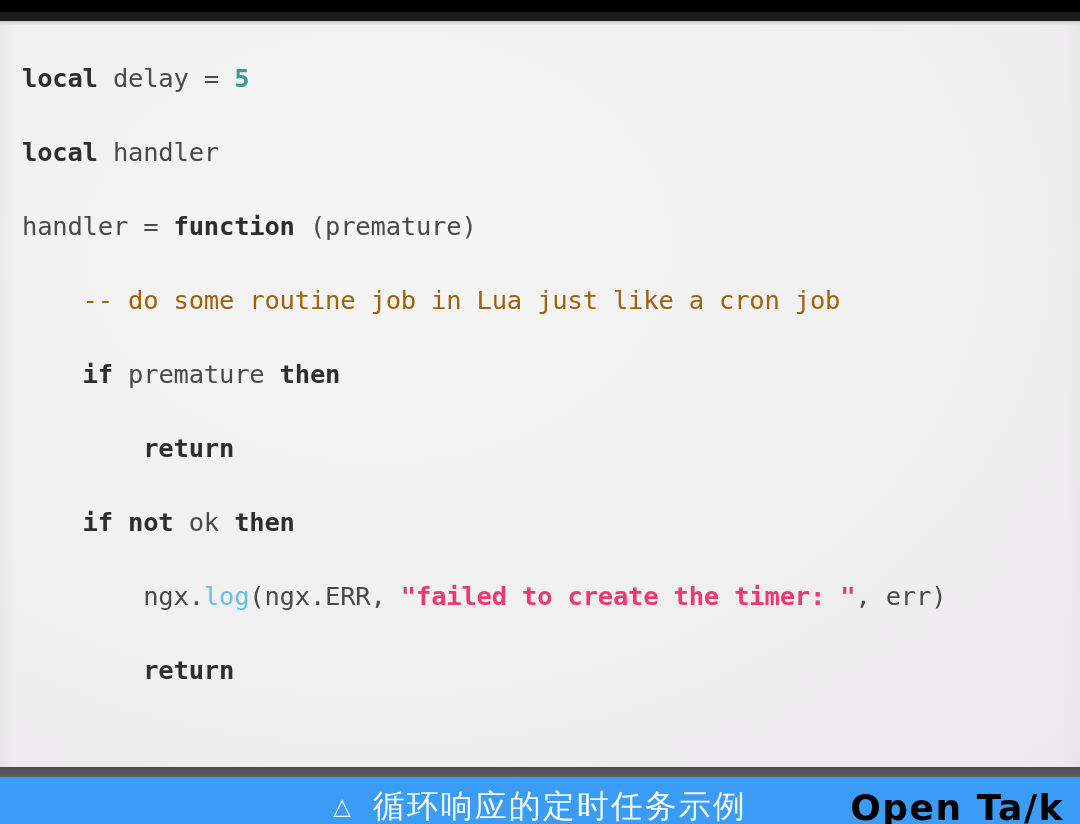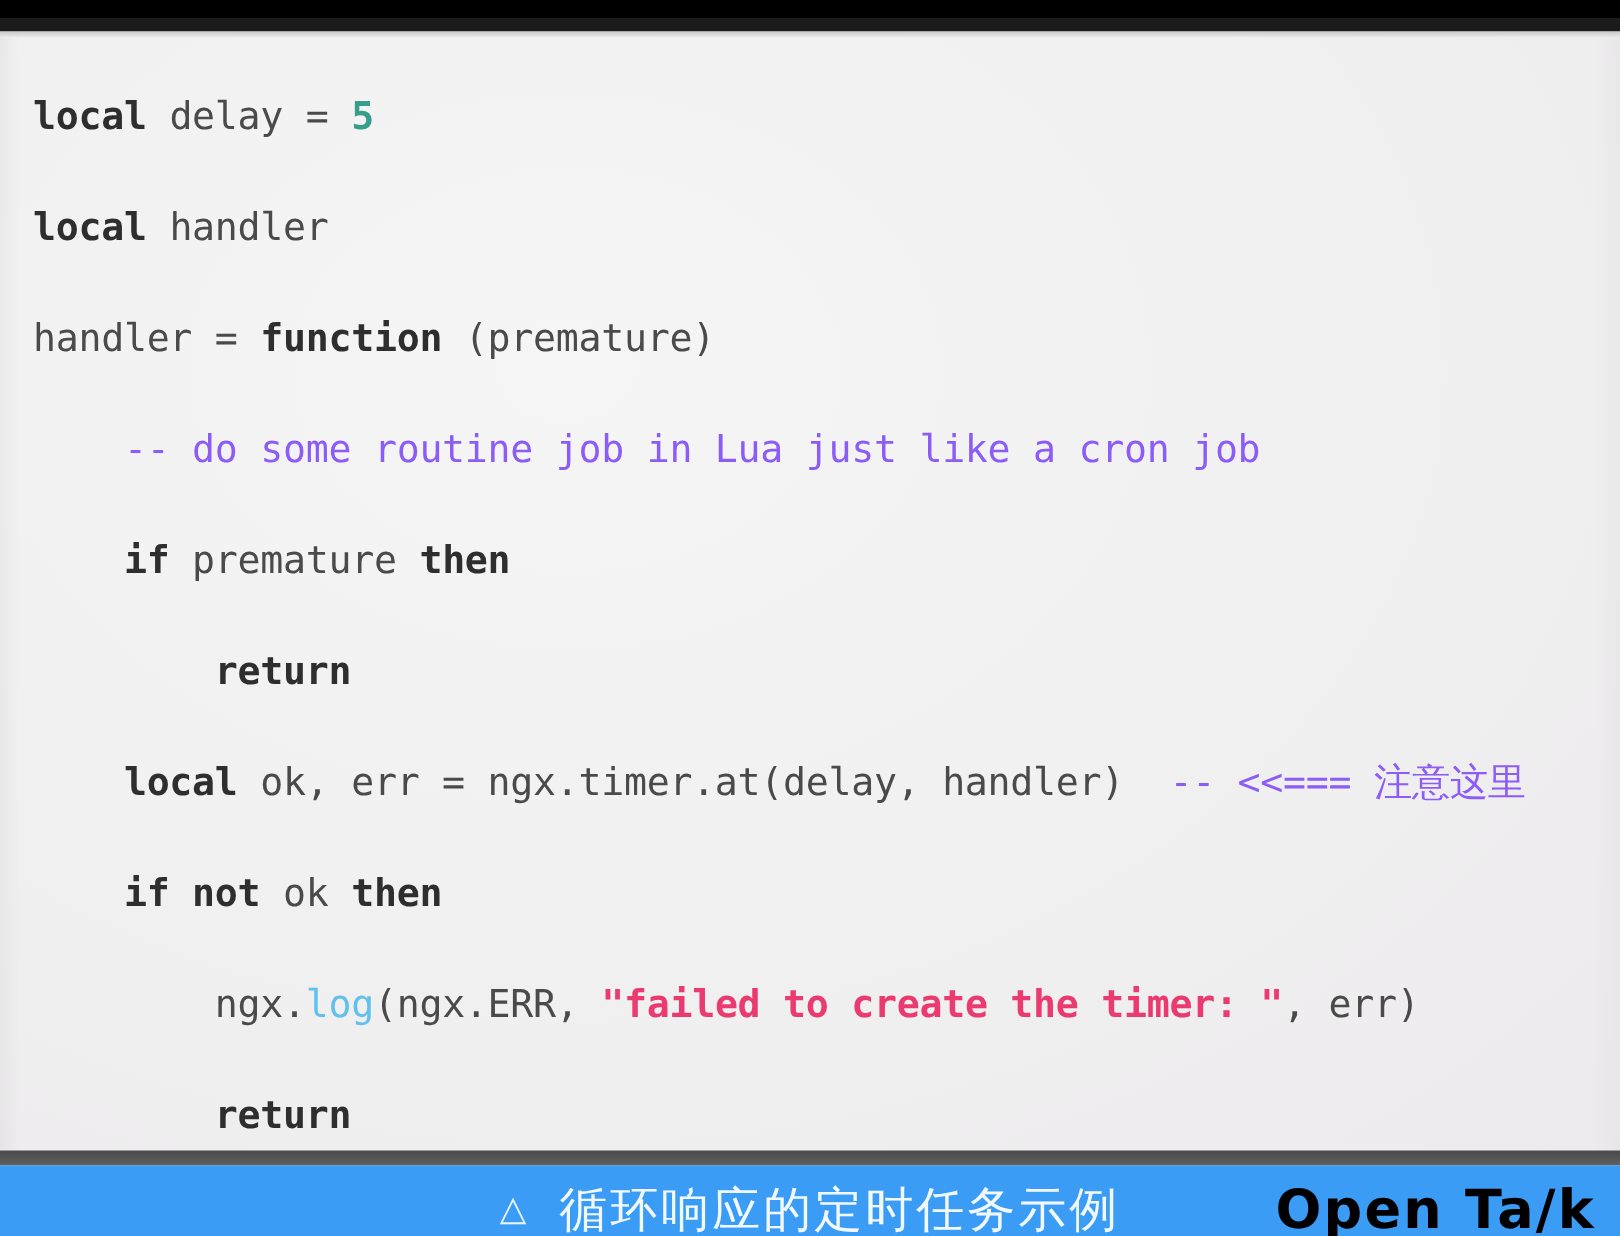--- a/index.html
+++ b/index.html
@@ -69,21 +69,21 @@
     line-height: 37px;
     letter-spacing: -0.2px;
     color: #3b3b3b;
     white-space: pre;
   }
   .ln { display: block; height: 37px; }
 
   .kw   { font-weight: bold; color: #2e2e2e; }
   .id   { color: #4a4a4a; }
   .num  { font-weight: bold; color: #379e8c; }
-  .cmt  { color: #8b5cf6; }
+  .cmt  { color: #a16207; }
   .str  { font-weight: bold; color: #ea3a6f; }
   .fn   { font-weight: normal; color: #62c0ec; }
 
   
   .footer-topline {
     position: absolute;
     left: 0; top: 755px;
     width: 1080px;
     height: 10px;
     background: linear-gradient(to bottom, #4a4a4a, #606060);
@@ -141,21 +141,20 @@
   <div class="top-band-shadow"></div>
 
   <div class="paper"></div>
 
   <pre id="code"><span class="ln"><span class="kw">local</span><span class="id"> delay = </span><span class="num">5</span></span>
 <span class="ln"><span class="kw">local</span><span class="id"> handler</span></span>
 <span class="ln"><span class="id">handler = </span><span class="kw">function</span><span class="id"> (premature)</span></span>
 <span class="ln"><span class="id">    </span><span class="cmt">-- do some routine job in Lua just like a cron job</span></span>
 <span class="ln"><span class="id">    </span><span class="kw">if</span><span class="id"> premature </span><span class="kw">then</span></span>
 <span class="ln"><span class="id">        </span><span class="kw">return</span></span>
-<span class="ln"><span class="id">    </span><span class="kw">local</span><span class="id"> ok, err = ngx.timer.at(delay, handler)  </span><span class="cmt">-- &lt;&lt;=== 注意这里</span></span>
 <span class="ln"><span class="id">    </span><span class="kw">if not</span><span class="id"> ok </span><span class="kw">then</span></span>
 <span class="ln"><span class="id">        ngx.</span><span class="fn">log</span><span class="id">(ngx.ERR, </span><span class="str">"failed to create the timer: "</span><span class="id">, err)</span></span>
 <span class="ln"><span class="id">        </span><span class="kw">return</span></span>
 
 
 
 
 
 
 

